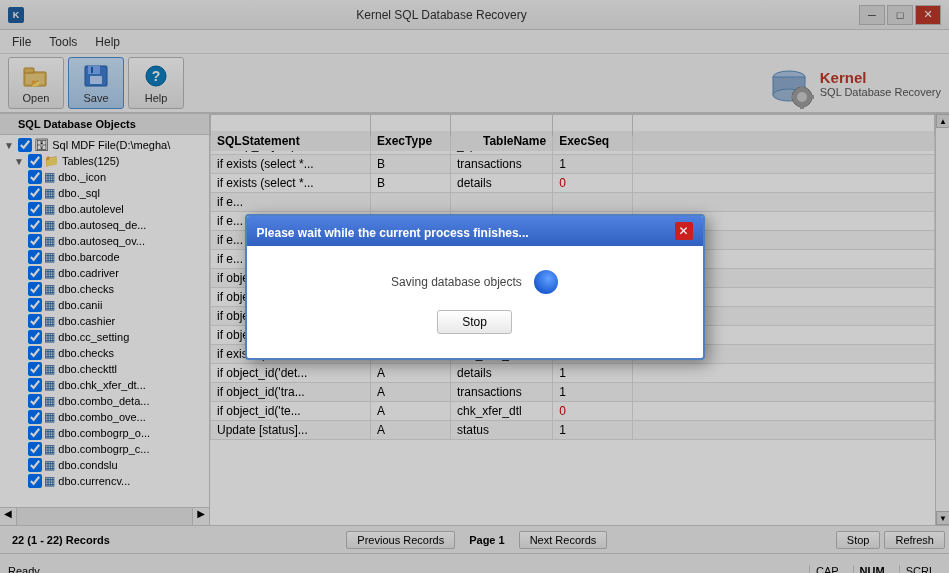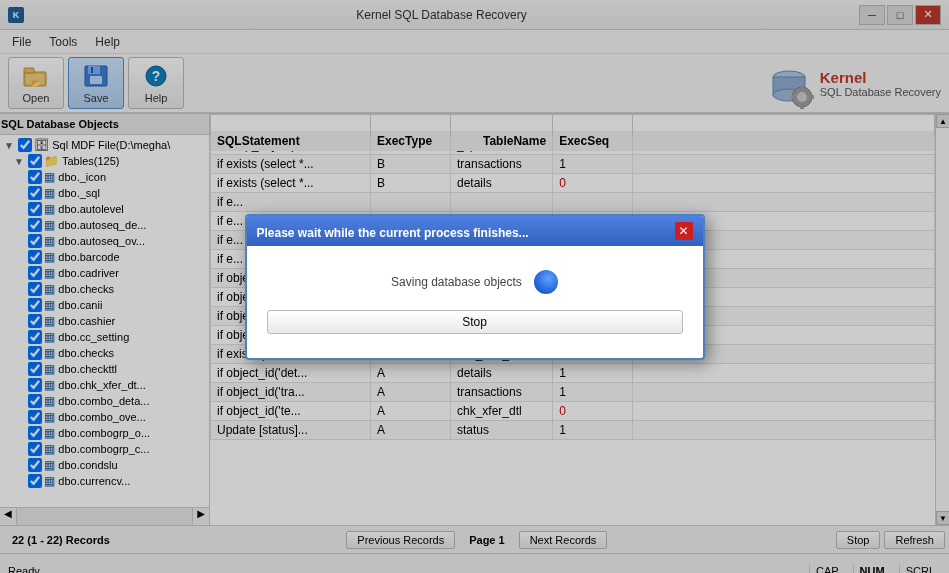--- a/index.html
+++ b/index.html
@@ -96,21 +96,21 @@
     .left-panel {
       width: 210px;
       background: white;
       border-right: 1px solid #ccc;
       overflow: hidden;
       display: flex;
       flex-direction: column;
     }
     .panel-header {
       background: #e8e8e8;
-      padding: 4px 1px;
+      padding: 4px 18px;
       font-weight: bold;
       font-size: 11px;
       border-bottom: 1px solid #ccc;
     }
     .tree-area {
       flex: 1;
       overflow-y: auto;
       overflow-x: hidden;
       padding: 2px;
     }
@@ -262,20 +262,21 @@
       border: none;
       border-radius: 2px;
       cursor: pointer;
       font-size: 12px;
       display: flex; align-items: center; justify-content: center;
     }
     .modal-body {
       padding: 24px 20px;
       display: flex;
       flex-direction: column;
+      align-items: center;
       gap: 16px;
     }
     .modal-progress-row {
       display: flex;
       align-items: center;
       gap: 12px;
       width: 100%;
       justify-content: center;
     }
     .modal-progress-text { font-size: 12px; color: #444; }

